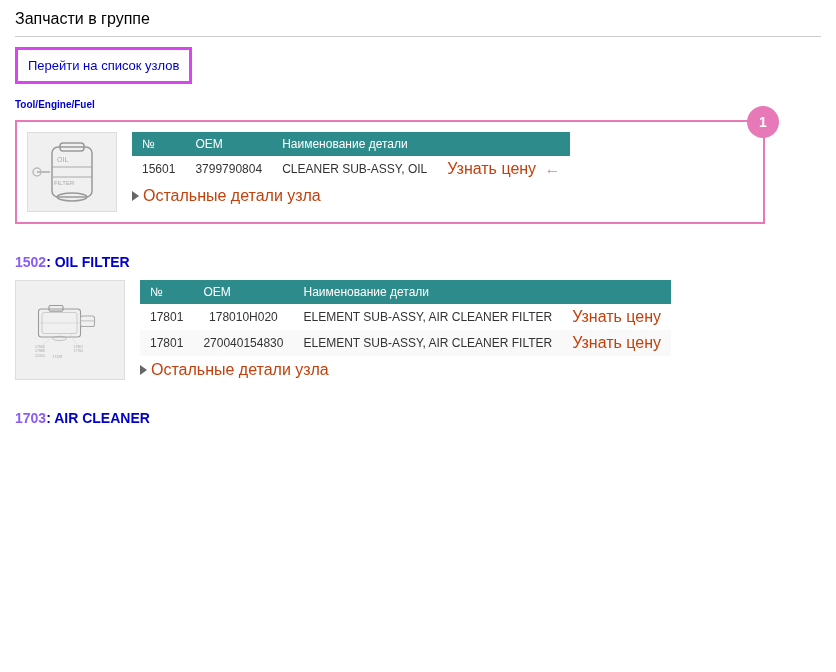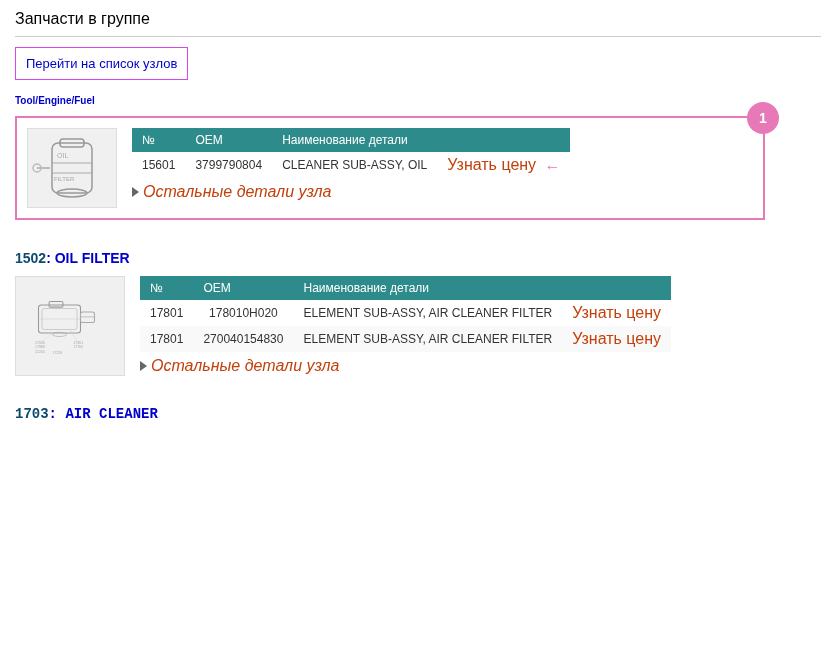--- a/index.html
+++ b/index.html
@@ -15,21 +15,21 @@
       font-weight: normal;
       margin-bottom: 8px;
       color: #000;
     }
     hr.title-divider {
       border: none;
       border-top: 1px solid #ccc;
       margin-bottom: 10px;
     }
     .nav-box {
-      border: 1px solid #d946ef;
+      border: 3px solid #d946ef;
       padding: 8px 10px;
       margin-bottom: 15px;
       display: inline-block;
       background: #fff;
     }
     .nav-box a {
       color: #00c;
       text-decoration: none;
       font-size: 13px;
     }
@@ -122,21 +122,20 @@
       color: #c2410c;
       text-decoration: none;
       font-size: 16px;
     }
 
     .more-parts-row {
       margin-top: 5px;
       display: flex;
       align-items: center;
       gap: 4px;
-      font-style: italic;
     }
     .more-parts-row .triangle {
       width: 0;
       height: 0;
       border-top: 5px solid transparent;
       border-bottom: 5px solid transparent;
       border-left: 7px solid #666;
       display: inline-block;
     }
 
@@ -148,21 +147,21 @@
     }
 
     .section-link {
       color: #00c;
       text-decoration: none;
       font-size: 14px;
       font-weight: bold;
     }
 
     .section-number {
-      color: #0c4a6e;
+      color: #8b5cf6;
       font-weight: bold;
     }
   </style>
 </head>
 <body>
 
 
 
 <h1 class="page-title">Запчасти в группе</h1>
 <hr class="title-divider">
@@ -289,21 +288,21 @@
       <div class="more-parts-row">
         <span class="triangle"></span>
         <a href="#" class="link-blue">Остальные детали узла</a>
       </div>
     </div>
   </div>
 </div>
 
 
 <div class="group-section">
-  <div style="margin-bottom: 11px; font-family: Liberation Mono, monospace;">
+  <div style="margin-bottom: 11px;">
     <a href="#" class="section-link">
       <span class="section-number">1703</span>:
       <span>AIR CLEANER</span>
     </a>
   </div>
 </div>
 
 
 
 

